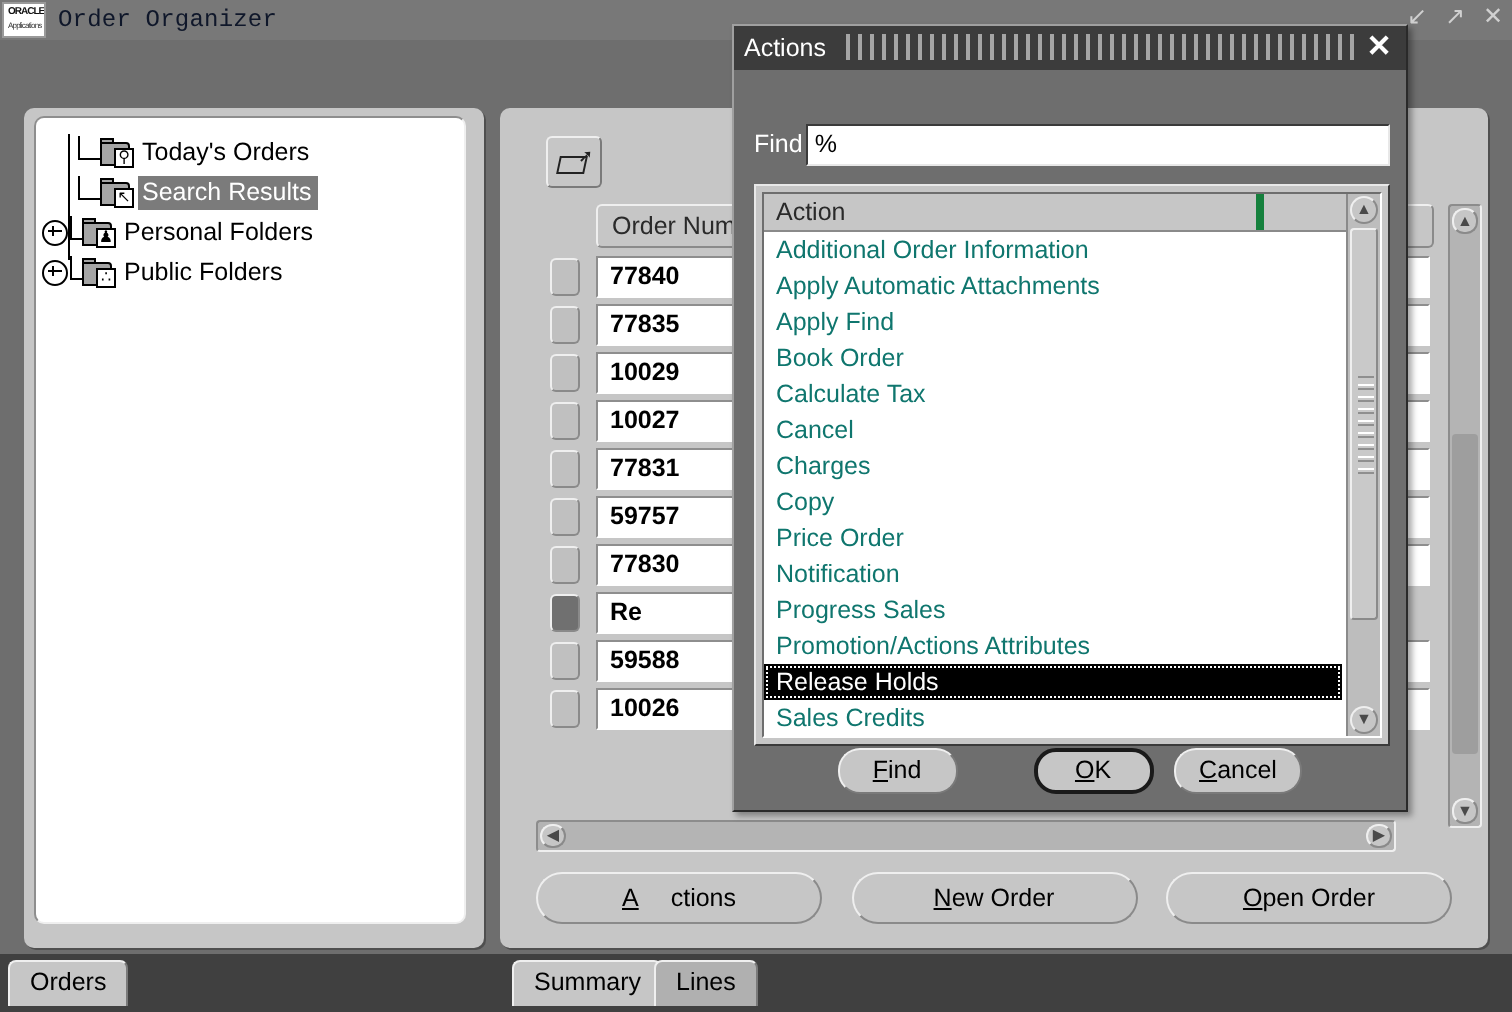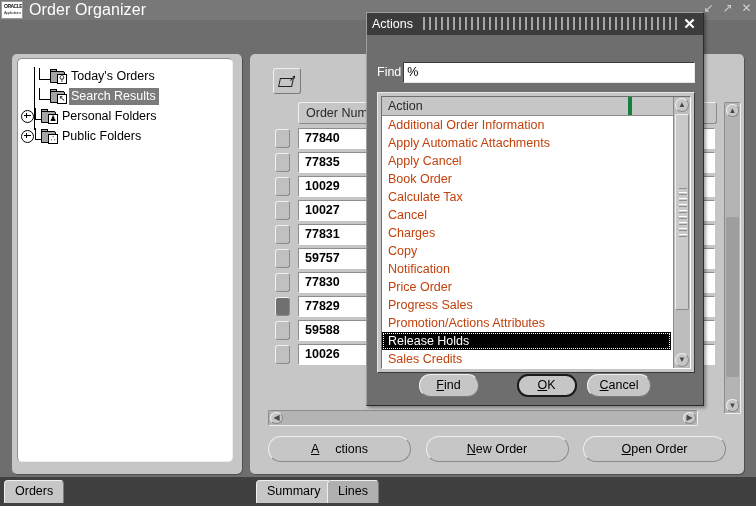--- a/index.html
+++ b/index.html
@@ -53,23 +53,24 @@
     color: #111;
   }
   #oracle-logo .l2 {
     position: absolute; left: 2px; top: 9px;
     font-size: 4px; line-height: 4px;
     letter-spacing: -0.4px;
     color: #333;
   }
   #window-title {
     margin-left: 6px;
-    color: #ffffff;
-    font-size: 16px;
+    color: #0f172a;
+    font-size: 12px;
     letter-spacing: 0.1px;
+    font-family: Liberation Mono, monospace;
   }
   #window-controls {
     position: absolute;
     right: 3px; top: 2px;
     display: flex;
     gap: 6px;
     align-items: center;
   }
   #window-controls .wc {
     width: 13px; height: 13px;
@@ -581,21 +582,21 @@
     width: 291px; height: 253px;
     overflow: hidden;
     background: #ffffff;
   }
   .lov-item {
     height: 18px;
     line-height: 18px;
     font-size: 12.5px;
     padding-left: 6px;
     white-space: nowrap;
-    color: #c2410c;
+    color: #0f766e;
     cursor: default;
   }
   .lov-item.sel {
     background: #000000;
     color: #ffffff;
     outline: 1px dotted #ffffff;
     outline-offset: -2px;
     width: 283px;
   }
   #lov-vscroll {
@@ -793,21 +794,20 @@
             <div class="cell c-num">59757</div>
             <div class="cell c-b">er</div>
           </div>
           <div class="grow">
             <div class="rec-ind"></div>
             <div class="cell c-num">77830</div>
             <div class="cell c-b">Re</div>
           </div>
           <div class="grow">
             <div class="rec-ind current"></div>
-            <div class="cell c-num">77829</div>
             <div class="cell c-b">Re</div>
           </div>
           <div class="grow">
             <div class="rec-ind"></div>
             <div class="cell c-num">59588</div>
             <div class="cell c-b">er</div>
           </div>
           <div class="grow">
             <div class="rec-ind"></div>
             <div class="cell c-num">10026</div>
@@ -859,28 +859,28 @@
     <div id="lov-inner">
 
       <div id="lov-head">
         <div class="lh1">Action</div>
         <div class="lh2"></div>
       </div>
 
       <div id="lov-list">
         <div class="lov-item">Additional Order Information</div>
         <div class="lov-item">Apply Automatic Attachments</div>
-        <div class="lov-item">Apply Cancel</div>
+        <div class="lov-item">Apply Find</div>
         <div class="lov-item">Book Order</div>
         <div class="lov-item">Calculate Tax</div>
         <div class="lov-item">Cancel</div>
         <div class="lov-item">Charges</div>
         <div class="lov-item">Copy</div>
+        <div class="lov-item">Price Order</div>
         <div class="lov-item">Notification</div>
-        <div class="lov-item">Price Order</div>
         <div class="lov-item">Progress Sales</div>
         <div class="lov-item">Promotion/Actions Attributes</div>
         <div class="lov-item sel">Release Holds</div>
         <div class="lov-item">Sales Credits</div>
       </div>
 
       <div id="lov-vscroll">
         <div class="lsb lsb-up">▲</div>
         <div class="lsb-thumb">
           <div class="lsb-grip"></div>

